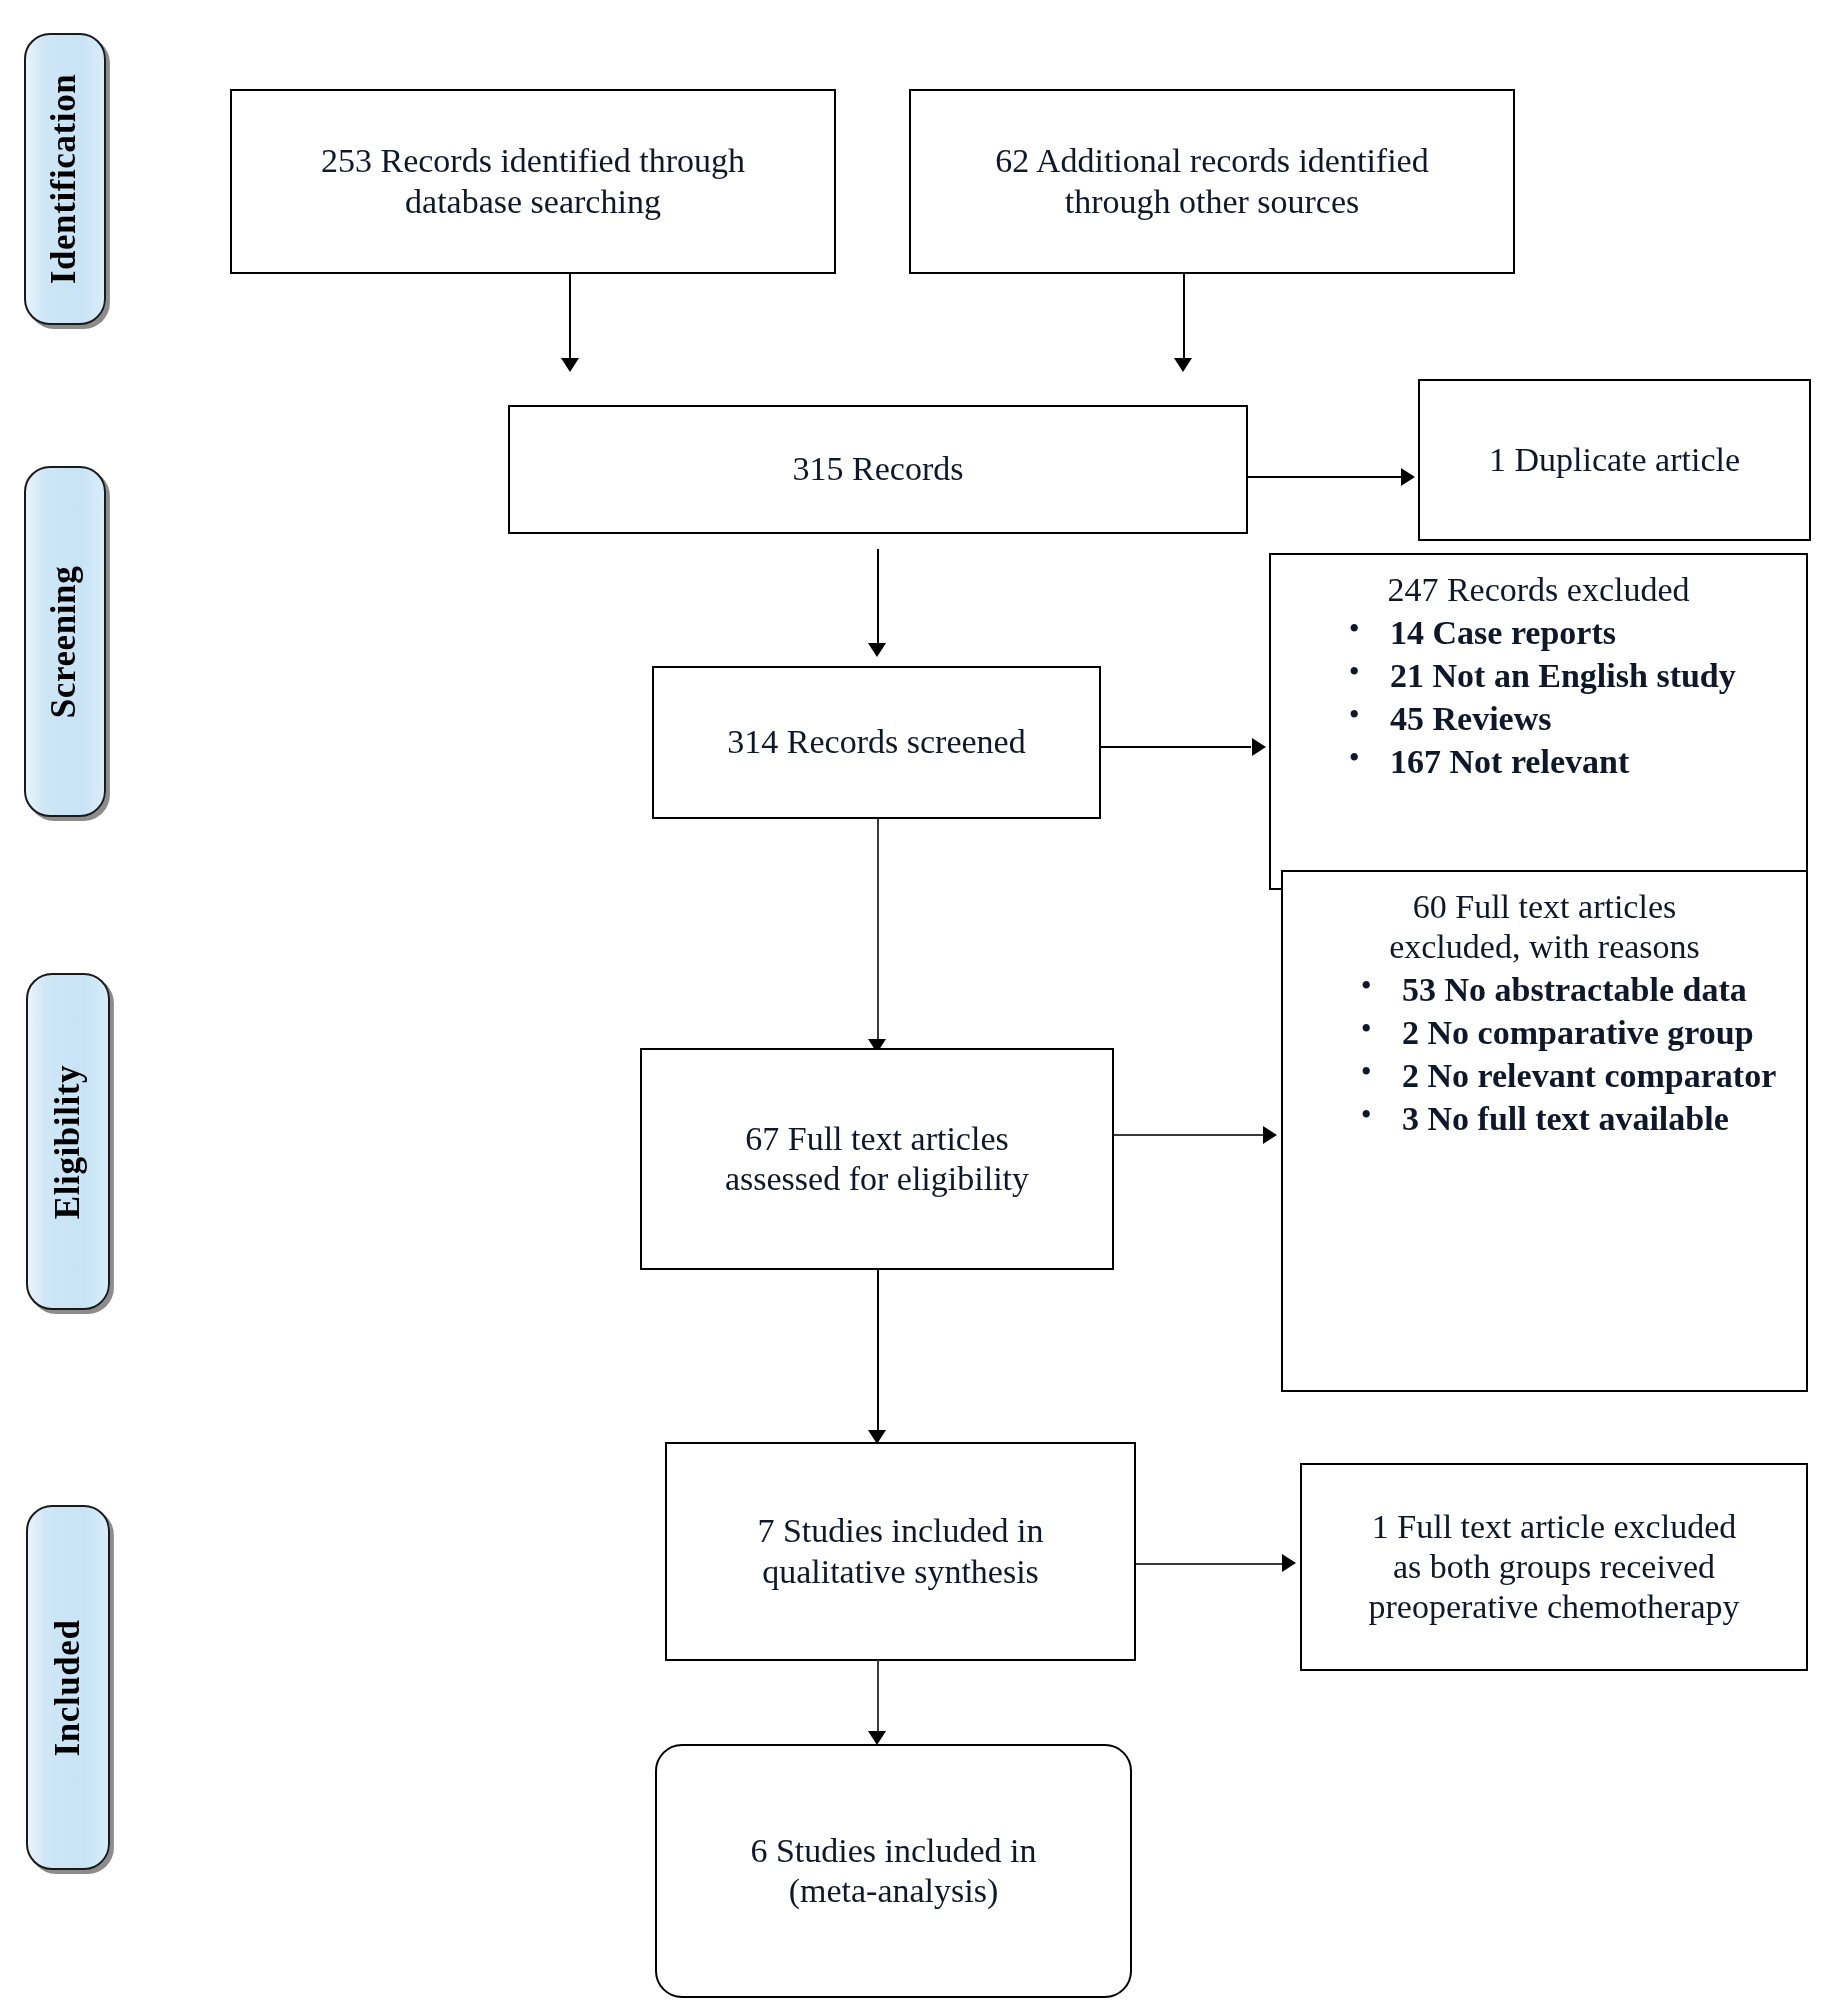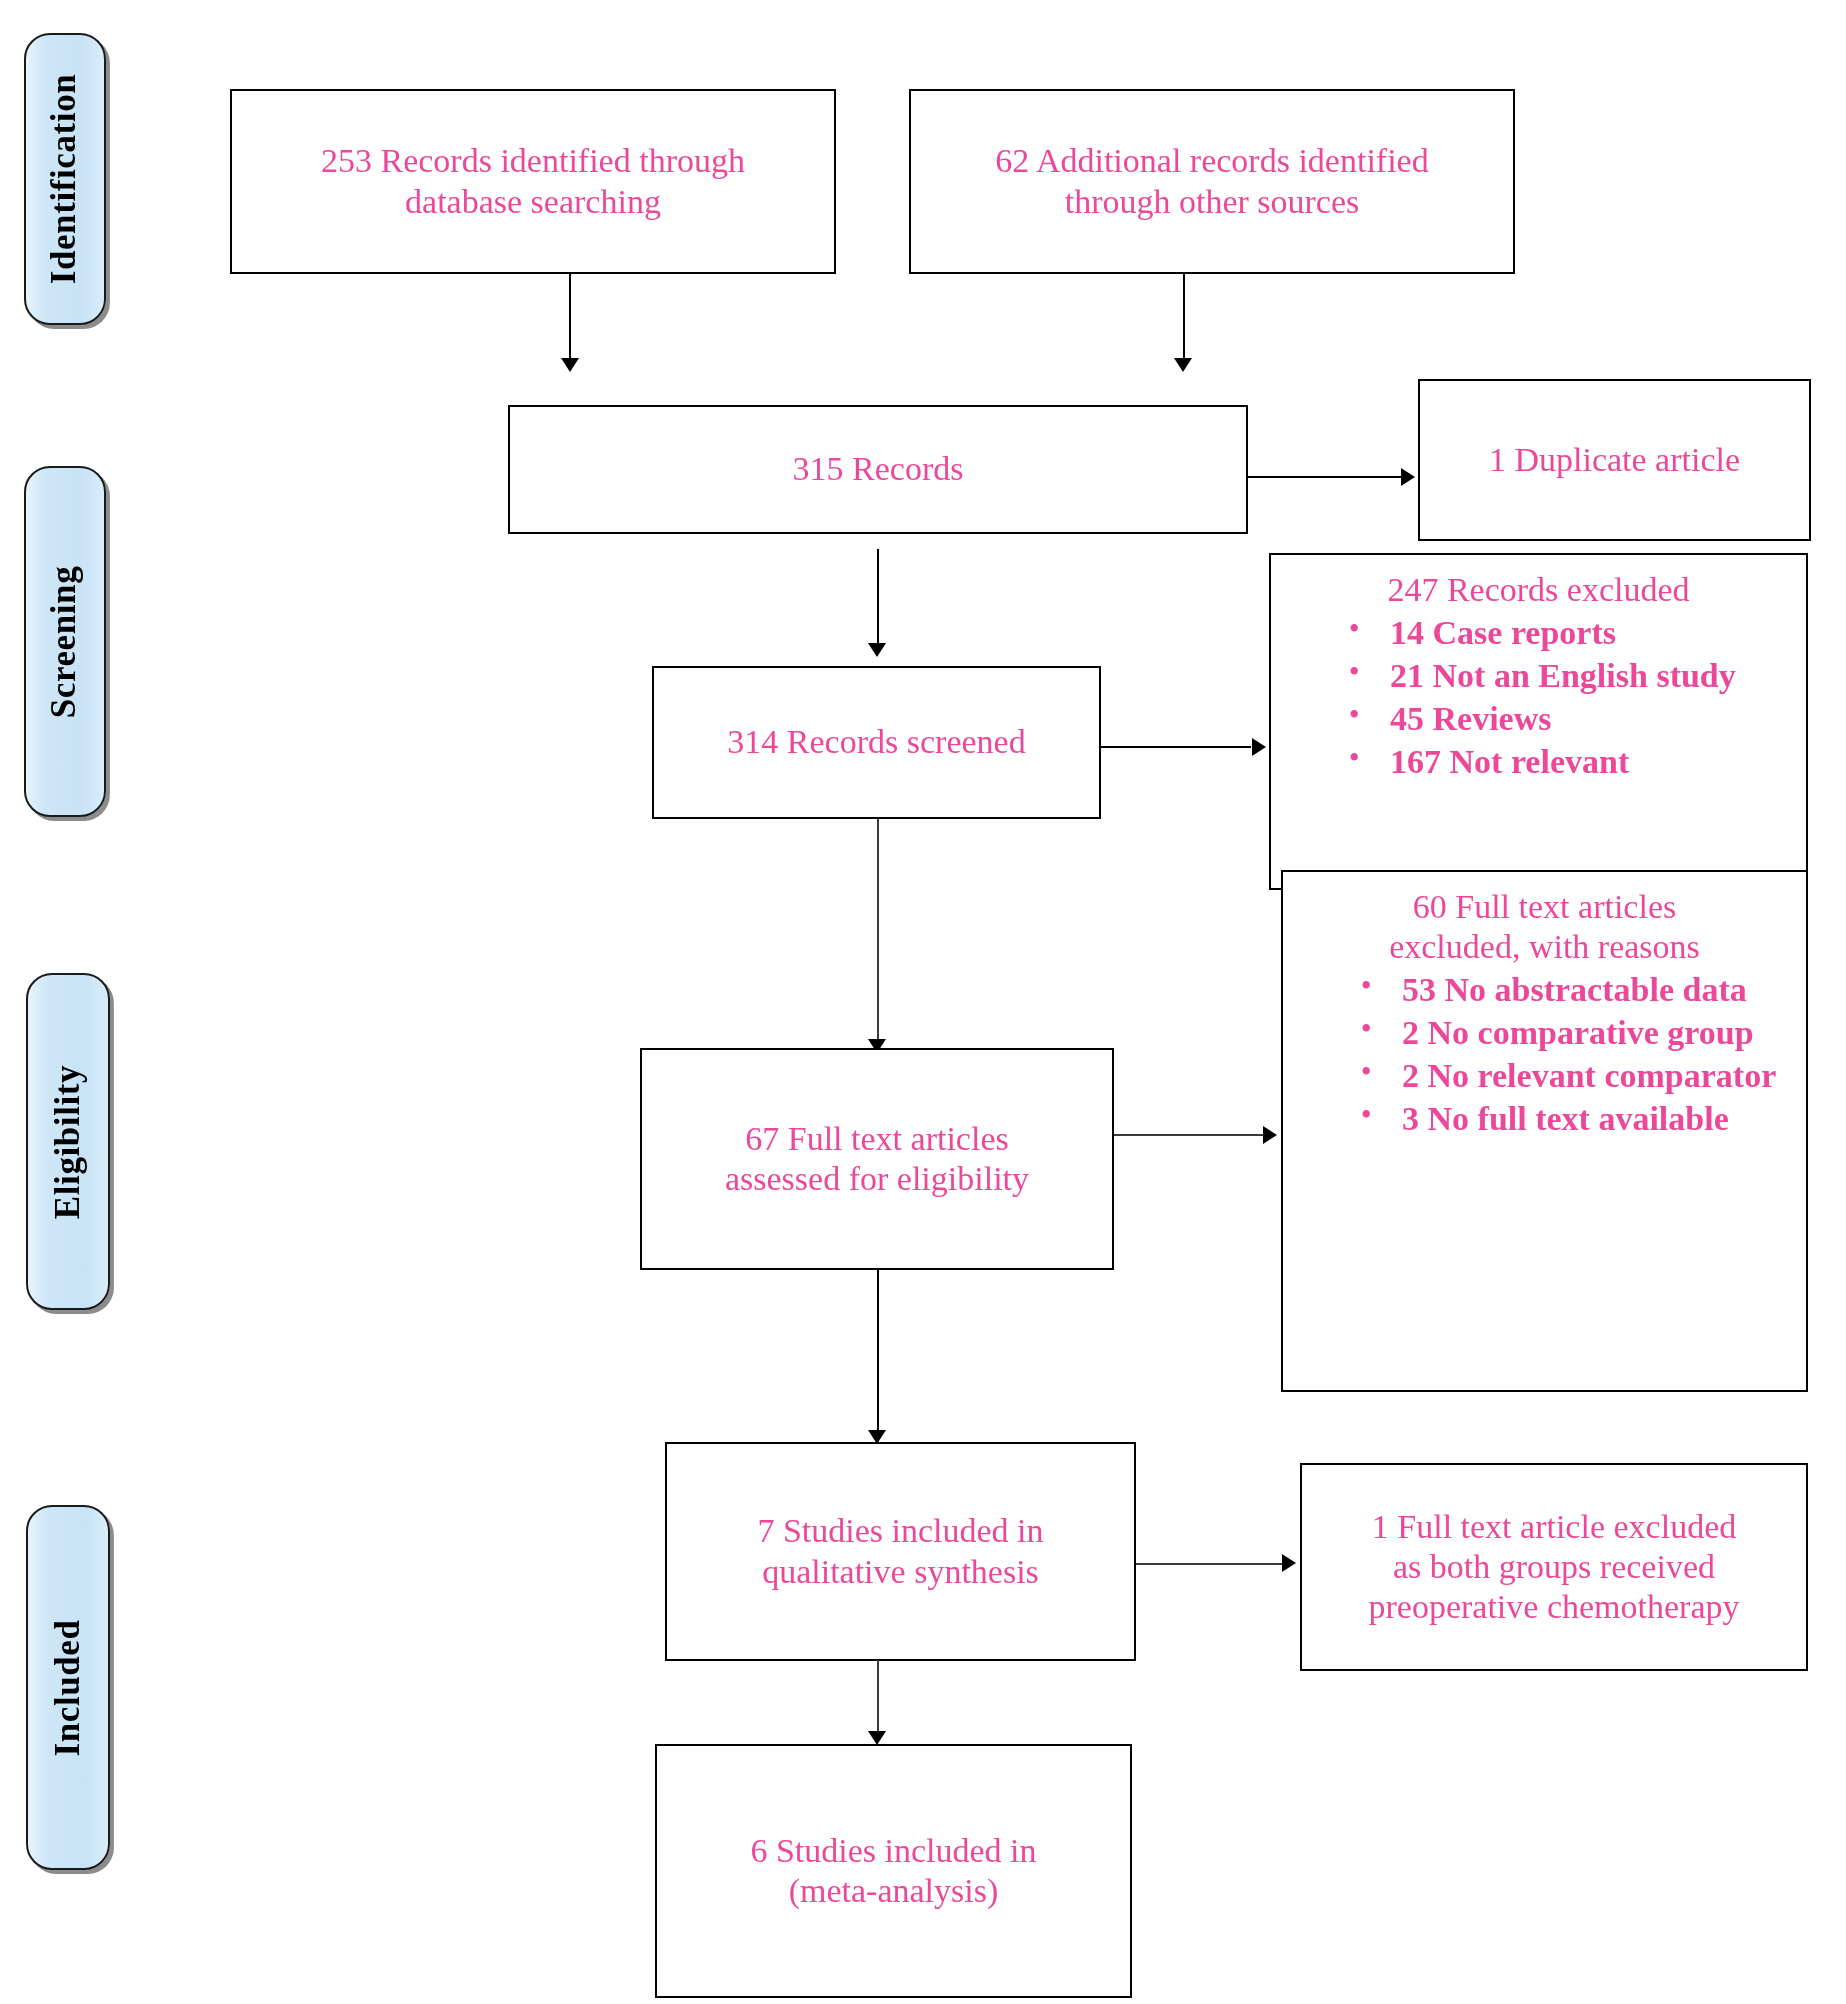--- a/index.html
+++ b/index.html
@@ -40,21 +40,21 @@
   
   .flow-box {
     position: absolute;
     background: #ffffff;
     border: 2.2px solid #000000;
     box-sizing: border-box;
     display: flex;
     align-items: center;
     justify-content: center;
     text-align: center;
-    color: #ec4899;
+    color: #0f172a;
     font-size: 34px;
     line-height: 1.18;
     padding: 4.5px 9px;
   }
   .flow-box.align-top {
     align-items: flex-start;
     padding-top: 14.6px;
   }
   .flow-box .inner {
     width: 100%;
@@ -239,21 +239,21 @@
       <span class="box-title">preoperative chemotherapy</span>
     </div>
   </div>
 
   <div class="hline thin" style="left:1136px; top:1563px; width:146px;"></div>
   <div class="arrow-right" style="left:1282px; top:1554px;"></div>
 
   <div class="vline thin" style="left:877px; top:1660px; height:73px;"></div>
   <div class="arrow-down" style="left:868px; top:1731px;"></div>
 
-  <div class="flow-box" style="left:655px; top:1744px; width:477px; height:254px;">
+  <div class="flow-box" style="left:655px; top:1744px; width:477px; height:254px;border-radius:27px;">
     <div class="inner">
       <span class="box-title">6 Studies included in</span>
       <span class="box-title">(meta-analysis)</span>
     </div>
   </div>
 
 </div>
 
 
 </body></html>

